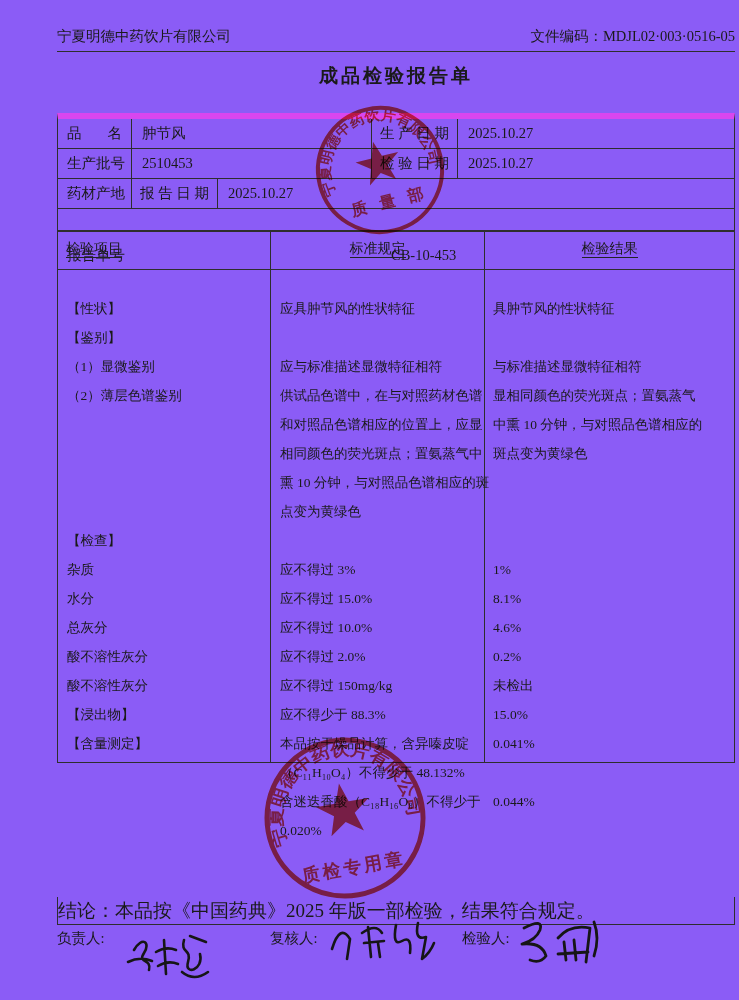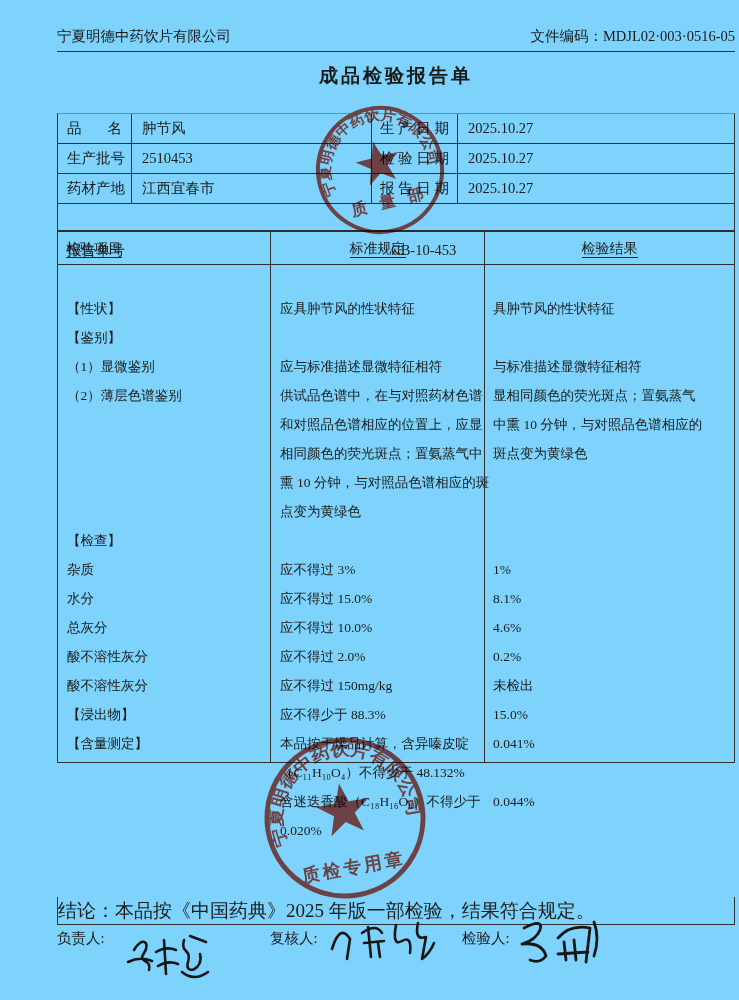--- a/index.html
+++ b/index.html
@@ -1,37 +1,37 @@
 <!DOCTYPE html>
 <html><head>
 <meta charset="utf-8">
 <title>成品检验报告单</title>
 <style>
   html,body { margin:0; padding:0; }
   .page {
     position:relative; width:739px; height:1000px;
-    background:#7dd3fc; overflow:hidden;
+    background:#8b5cf6; overflow:hidden;
     font-family:"Liberation Serif","DejaVu Serif",serif;
     color:#1a1a1a;
   }
   
   .doc-header {
     position:absolute; left:57px; top:0; width:678px; height:52px;
     display:flex; justify-content:space-between; align-items:flex-end;
     border-bottom:1px solid #2e2e2e; padding-bottom:5px; box-sizing:border-box;
     font-size:14.5px;
   }
   .doc-title {
     position:absolute; left:57px; top:63px; width:678px;
     text-align:center; font-size:19px; font-weight:bold; letter-spacing:3px;
   }
   
   .info-table {
     position:absolute; left:57px; top:113px; width:678px;
-    border-top:1px solid #d946ef; border-left:1px solid #2e2e2e; border-right:1px solid #2e2e2e;
+    border-top:6px solid #d946ef; border-left:1px solid #2e2e2e; border-right:1px solid #2e2e2e;
     box-sizing:border-box; font-size:14.5px;
   }
   .info-row { display:flex; height:29px; line-height:28px; border-bottom:1px solid #2e2e2e; }
   .ic { box-sizing:border-box; overflow:hidden; white-space:nowrap; }
   .ic.lab1 { width:74px;  padding:0 9px; border-right:1px solid #2e2e2e; text-align:justify; text-align-last:justify; }
   .ic.val1 { width:240px; padding-left:10px; border-right:1px solid #2e2e2e; }
   .ic.lab2 { width:86px;  padding:0 8px; border-right:1px solid #2e2e2e; text-align:justify; text-align-last:justify; }
   .ic.val2 { flex:1; padding-left:10px; }
   .info-row.span { position:relative; padding-left:9px; box-sizing:border-box;margin-top:32px; }
   .info-row.span .rlab { display:inline-block; width:58px; text-align:justify; text-align-last:justify; }
@@ -91,21 +91,20 @@
       <div class="ic val2">2025.10.27</div>
     </div>
     <div class="info-row">
       <div class="ic lab1">生产批号</div>
       <div class="ic val1">2510453</div>
       <div class="ic lab2">检验日期</div>
       <div class="ic val2">2025.10.27</div>
     </div>
     <div class="info-row">
       <div class="ic lab1">药材产地</div>
-      <div class="ic val1">江西宜春市</div>
       <div class="ic lab2">报告日期</div>
       <div class="ic val2">2025.10.27</div>
     </div>
     <div class="info-row span">
       <span class="rlab">报告单号</span>
       <span class="rval">CB-10-453</span>
     </div>
   </div>
 
   <div class="main-table">

